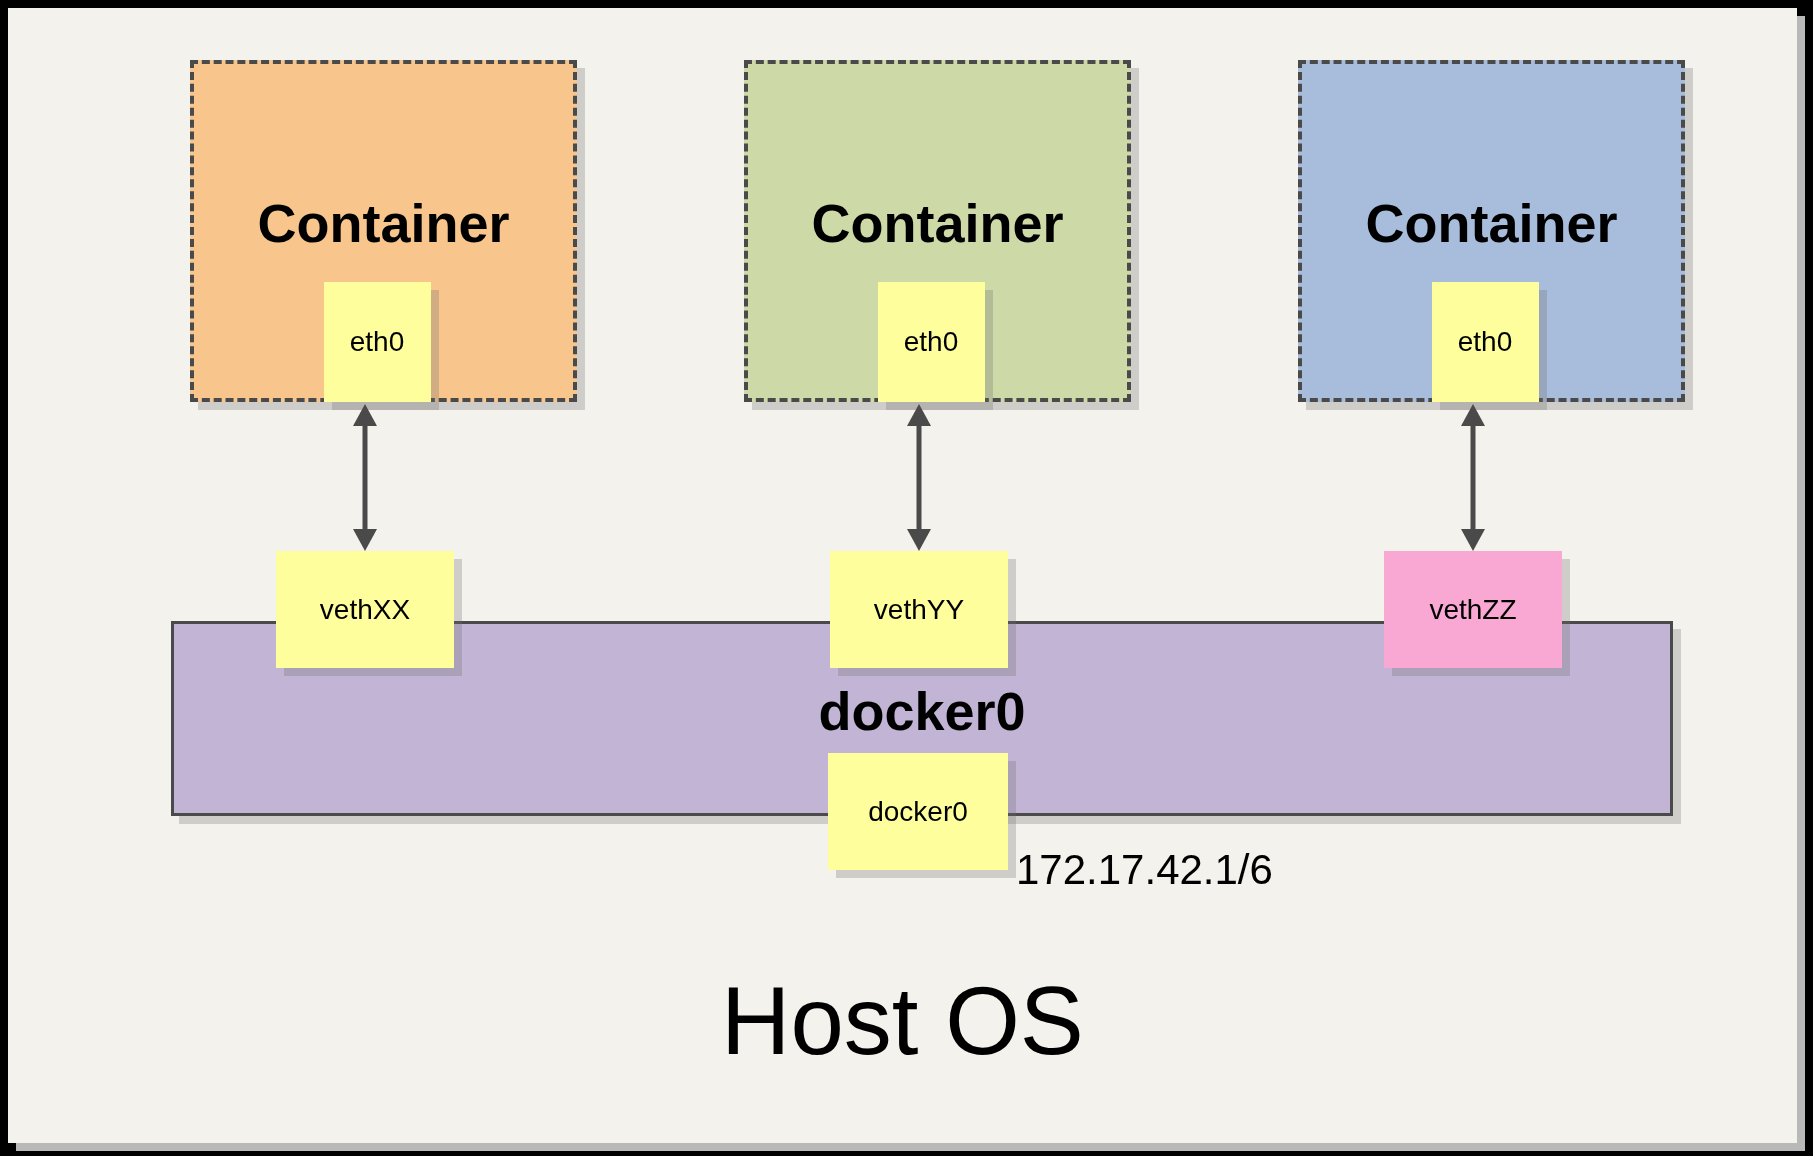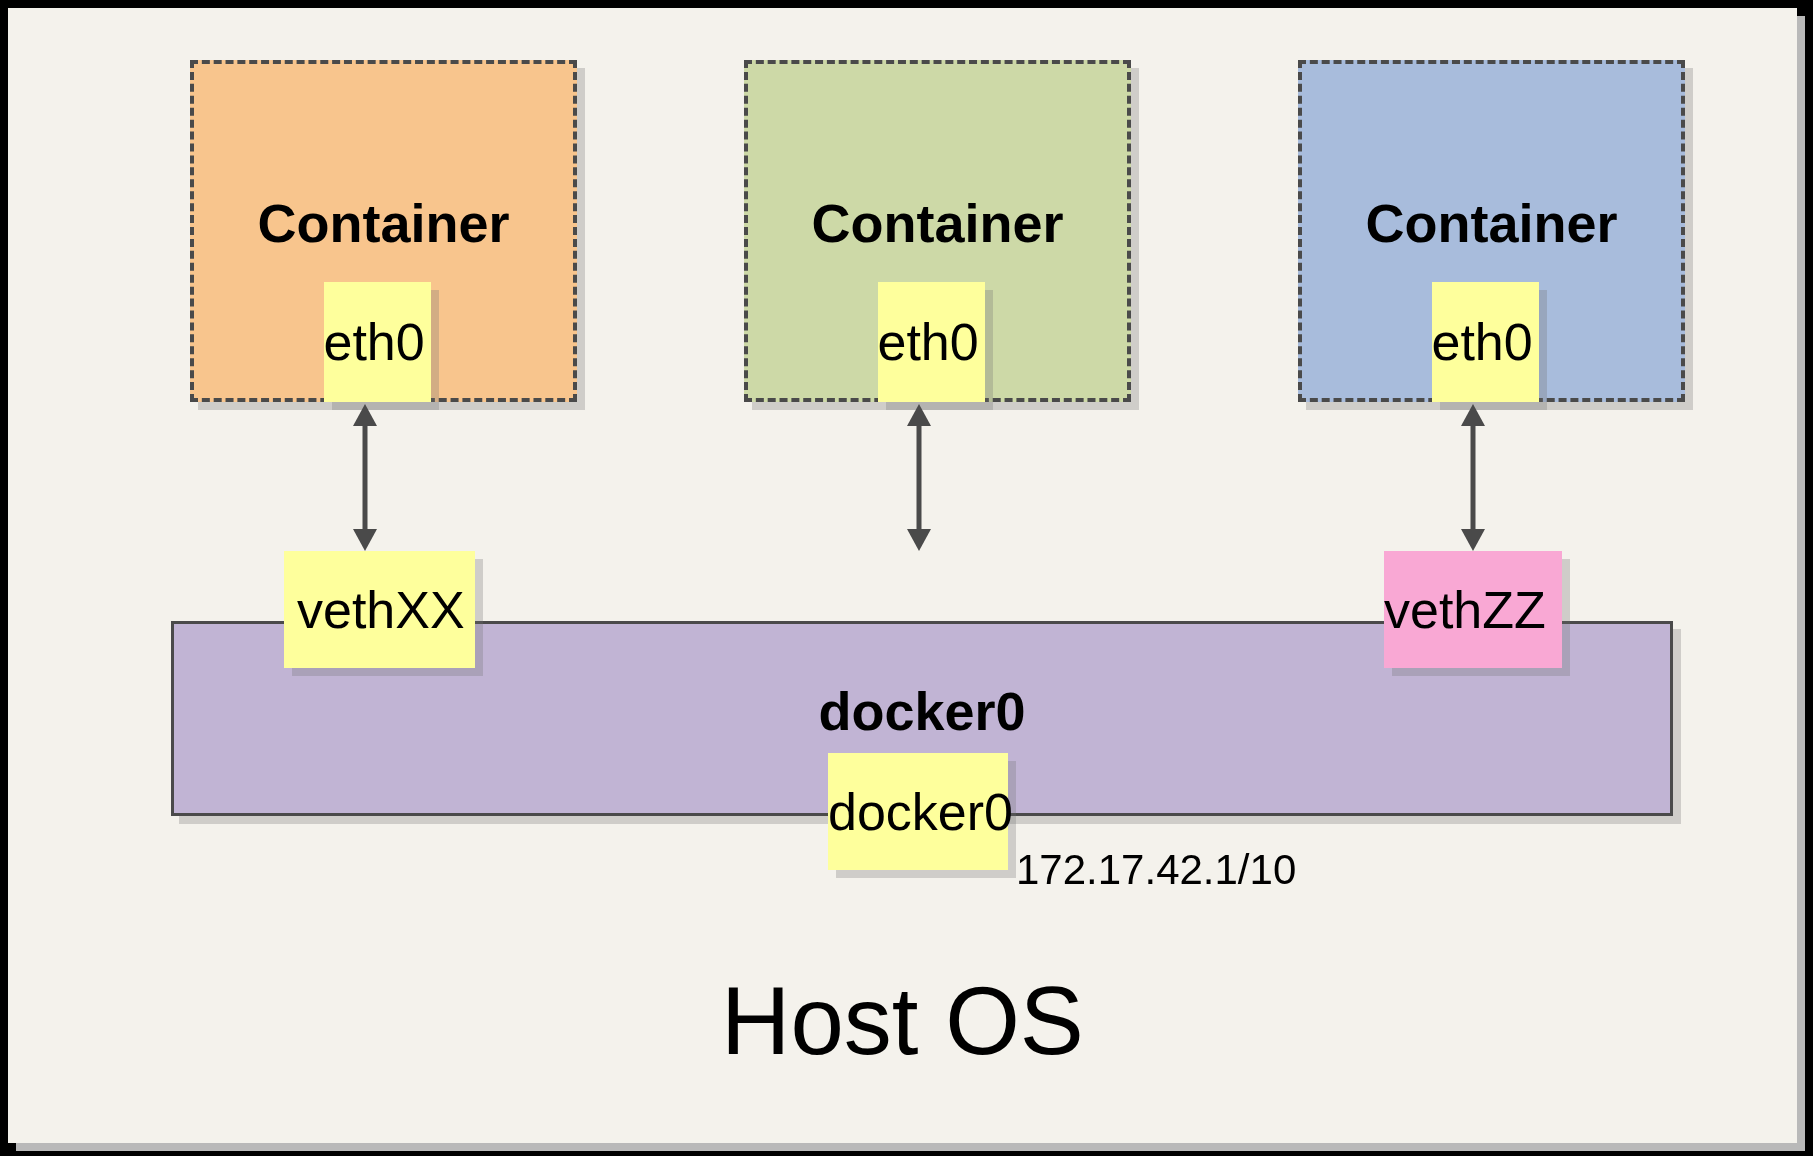--- a/index.html
+++ b/index.html
@@ -21,32 +21,32 @@
     padding-left:24px;
   }
   .container-box.c1 { left:182px; }
   .container-box.c2 { left:736px; }
   .container-box.c3 { left:1290px; }
   .container-label {
     position:absolute; top:128px; left:0; width:100%;
     text-align:center; font-weight:bold; font-size:54px; line-height:1.15;
   }
   .note-box {
-    display:flex; align-items:center; 
+    display:flex; align-items:center; justify-content:center;
     box-shadow:8px 8px 0 rgba(110,110,110,0.28);
-    font-size:52px;
+    font-size:28px;
   }
   .eth0-box {
     position:absolute; bottom:-4px; left:50%; margin-left:-60px;
     width:107px; height:120px;
   }
   .veth-box {
     position:absolute; top:543px; width:178px; height:117px; z-index:3;
   }
-  .veth-box.v1 { left:276px;padding-left:13px; }
+  .veth-box.v1 { left:268px; }
   .veth-box.v2 { left:822px; }
   .veth-box.v3 { left:1376px; }
   .arrow {
     position:absolute; top:396px; width:26px; height:147px; z-index:2;
   }
   .arrow.a1 { left:344px; }
   .arrow.a2 { left:898px; }
   .arrow.a3 { left:1452px; }
   #bridge-bar {
     position:absolute; left:163px; top:613px; width:1496px; height:189px;
@@ -94,20 +94,23 @@
       <div class="container-label">Container</div>
       <div class="note-box eth0-box" style="background: rgb(254, 255, 156);">
         <span>eth0</span>
       </div>
     </div>
     <svg class="arrow a2" viewBox="0 0 26 147" xmlns="http://www.w3.org/2000/svg">
       <line x1="13" y1="14" x2="13" y2="133" stroke="#4a4a4a" stroke-width="5"></line>
       <polygon points="13,0 25,22 1,22" fill="#4a4a4a"></polygon>
       <polygon points="13,147 25,125 1,125" fill="#4a4a4a"></polygon>
     </svg>
+    <div class="note-box veth-box v2" style="background: rgb(254, 255, 156);">
+      <span>vethYY</span>
+    </div>
 
     <div class="container-box c3" style="background: rgb(168, 188, 220);">
       <div class="container-label">Container</div>
       <div class="note-box eth0-box" style="background: rgb(254, 255, 156);">
         <span>eth0</span>
       </div>
     </div>
     <svg class="arrow a3" viewBox="0 0 26 147" xmlns="http://www.w3.org/2000/svg">
       <line x1="13" y1="14" x2="13" y2="133" stroke="#4a4a4a" stroke-width="5"></line>
       <polygon points="13,0 25,22 1,22" fill="#4a4a4a"></polygon>
@@ -116,18 +119,18 @@
     <div class="note-box veth-box v3" style="background: #f9a8d4;">
       <span>vethZZ</span>
     </div>
 
     <div id="bridge-bar" style="background: rgb(193, 180, 212);">
       <div id="bridge-label">docker0</div>
     </div>
     <div class="note-box" id="docker0-box" style="background: rgb(254, 255, 156);">
       <span>docker0</span>
     </div>
-    <div id="bridge-ip">172.17.42.1/10</div>
+    <div id="bridge-ip">172.17.42.1/6</div>
 
     <div id="host-os">Host OS</div>
 
   </div>
 </div>
 
 </body></html>

